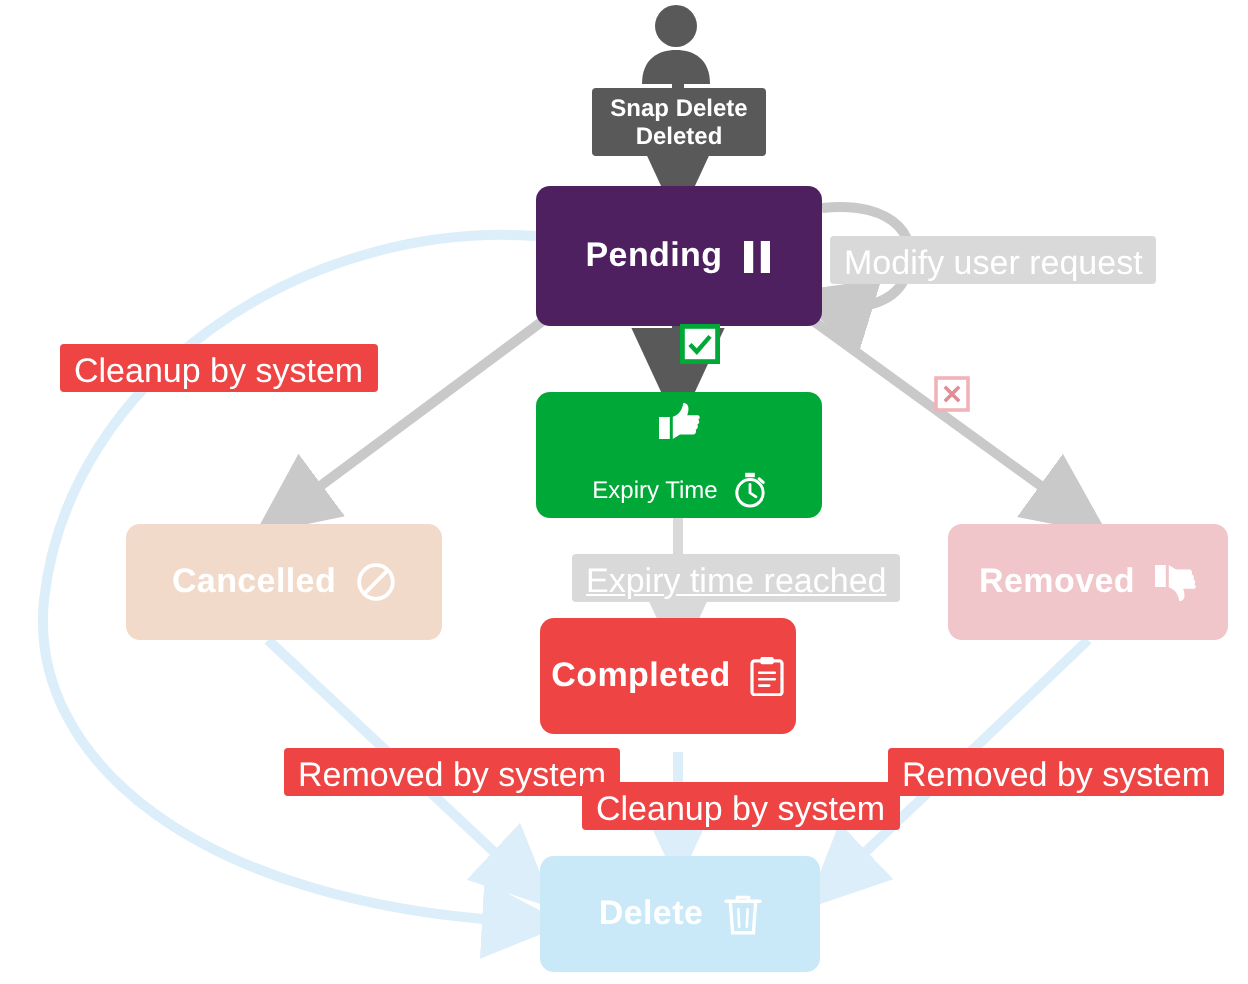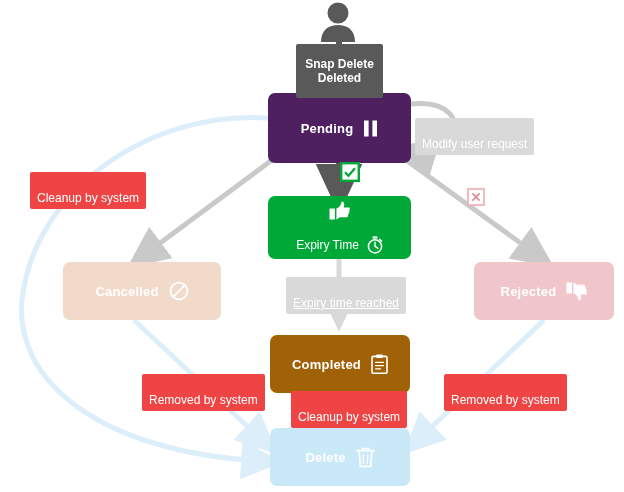--- a/index.html
+++ b/index.html
@@ -38,75 +38,75 @@
     color: #ffffff;
     z-index: 5;
   }
   .node-row {
     display: flex;
     align-items: center;
     justify-content: center;
     gap: 10px;
   }
   .node-title {
-    font-size: 13px;
+    font-size: 17px;
     font-weight: bold;
     letter-spacing: 0.2px;
     white-space: nowrap;
   }
   .node-sub {
     display: flex;
     align-items: center;
     justify-content: center;
     gap: 8px;
     font-size: 12px;
     font-weight: normal;
     margin-top: 16px;
   }
   .node-sub-text { white-space: nowrap; }
 
   #node-pending  { left: 268px; top: 93px;  width: 143px; height: 70px;  background: #4E2060; }
   #node-approved { left: 268px; top: 196px; width: 143px; height: 63px;  background: #00A838; }
   #node-cancelled{ left: 63px;  top: 262px; width: 158px; height: 58px;  background: #F2DACA; }
   #node-rejected { left: 474px; top: 262px; width: 140px; height: 58px;  background: #F1C6CA; }
-  #node-completed{ left: 270px; top: 335px; width: 140px; height: 58px;  background: #a16207; }
+  #node-completed{ left: 270px; top: 309px; width: 128px; height: 58px;  background: #ef4444; }
   #node-deleted  { left: 270px; top: 428px; width: 140px; height: 58px;  background: #C9E8F8; }
 
   
   .icon { display: inline-flex; align-items: center; justify-content: center; }
   .icon svg { display: block; }
 
   
   #actor {
     position: absolute;
     left: 317px;
     top: 2px;
     width: 42px;
     height: 40px;
     z-index: 6;
   }
 
   
   .edge-label {
     position: absolute;
     box-sizing: border-box;
-    padding: 20px 7px 4px 7px;
-    font-size: 12px;
+    padding: 7px 7px 4px 7px;
+    font-size: 17px;
     line-height: 13px;
     color: #ffffff;
     white-space: nowrap;
     border-radius: 2px;
     z-index: 7;
     text-align: center;
   }
   .lbl-dark  { background: #595959; color: #ffffff; font-weight: bold; font-size: 12px; line-height: 14px; }
   .lbl-gray  { background: #D9D9D9; color: #ffffff; }
   .lbl-blue  { background: #ef4444; color: #ffffff; }
 
-  #lbl-snap        { left: 296px; top: 44px;  width: 87px; padding: 13px 6px; }
+  #lbl-snap        { left: 296px; top: 44px;  width: 87px; padding: 3px 6px; }
   #lbl-modify      { left: 415px; top: 118px; }
   #lbl-cleanup-top { left: 30px;  top: 172px; }
   #lbl-expiry      { left: 286px; top: 277px; text-decoration: underline; }
   #lbl-removed-l   { left: 142px; top: 374px; }
   #lbl-cleanup-bot { left: 291px; top: 391px; }
   #lbl-removed-r   { left: 444px; top: 374px; }
 
   
   .edge-glyph {
     position: absolute;
@@ -239,21 +239,21 @@
         <svg width="20" height="20" viewBox="0 0 20 20">
           <circle cx="10" cy="10" r="8.4" fill="none" stroke="#ffffff" stroke-width="1.9"></circle>
           <path d="M4.2,15.8 L15.8,4.2" stroke="#ffffff" stroke-width="1.9"></path>
         </svg>
       </span>
     </div>
   </div>
 
   <div class="node" id="node-rejected">
     <div class="node-row">
-      <span class="node-title">Rejected</span>
+      <span class="node-title">Removed</span>
       <span class="icon">
         <svg width="21" height="19" viewBox="0 0 21 19">
           <rect x="0.5" y="0.5" width="5.4" height="11" fill="#ffffff"></rect>
           <path d="M7.4,0.5 L7.4,11.6 C10.4,12.6 12.2,15 12.6,18.5 C15.4,18.5 15.8,15.8 14.6,12.4 L20,12.4 C21.1,12.4 21.1,10.4 20.1,10.2 C21,9.5 20.6,7.9 19.6,7.6 C20.3,6.8 19.8,5.4 18.8,5.1 C19.4,4.2 18.8,2.8 17.6,2.7 L11,2.7 Z" fill="#ffffff"></path>
         </svg>
       </span>
     </div>
   </div>
 
   <div class="node" id="node-completed">

